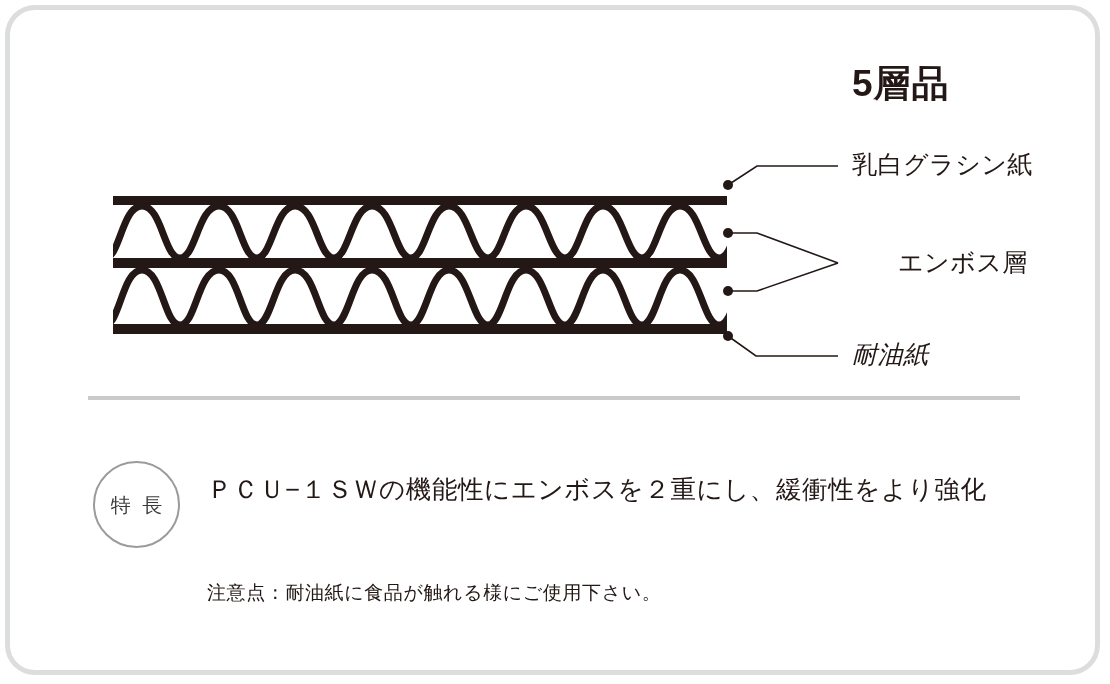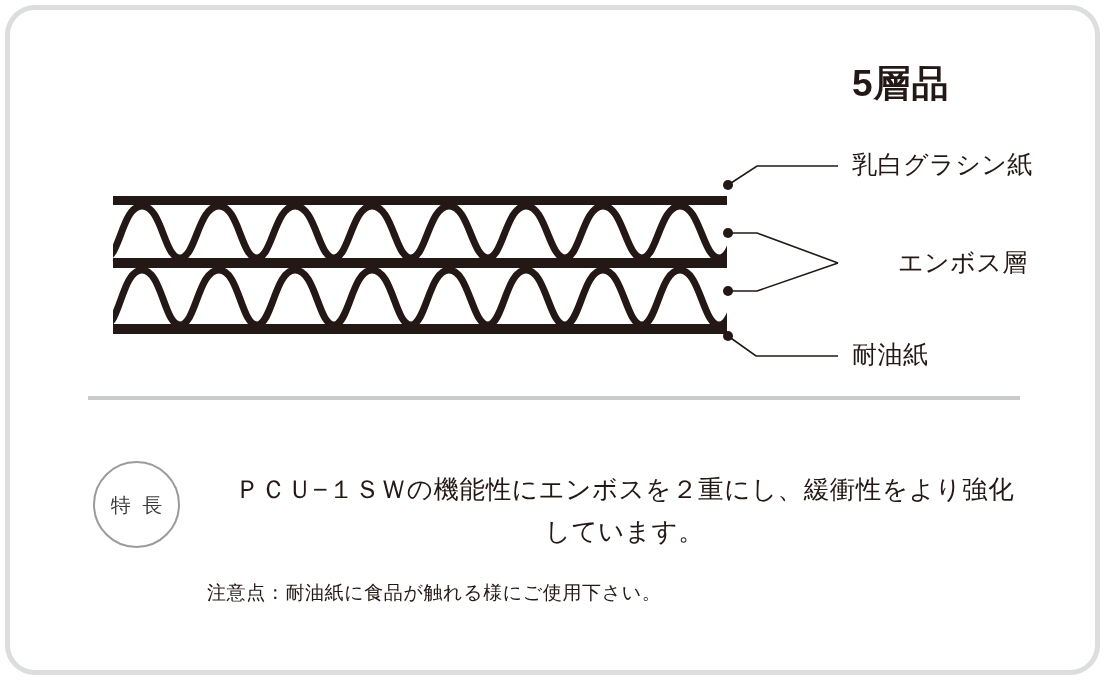--- a/index.html
+++ b/index.html
@@ -61,21 +61,21 @@
   .callout-label {
     position: absolute;
     font-size: 25px;
     color: #231815;
     white-space: nowrap;
     letter-spacing: 0.5px;
     line-height: 1;
   }
   .label-top    { left: 852px; top: 152px; }
   .label-mid    { left: 852px; top: 250px; margin-left: 46px; }
-  .label-bottom { left: 852px; top: 342px; }
+  .label-bottom { left: 852px; top: 342px; font-style: italic; }
 
   
   .divider {
     position: absolute;
     left: 88px;
     top: 396px;
     width: 932px;
     height: 4px;
     background: #c9cbca;
   }
@@ -108,21 +108,20 @@
     left: 207px;
     top: 468px;
     width: 835px;
   }
   .feature-line {
     font-size: 25.5px;
     color: #231815;
     line-height: 42px;
     letter-spacing: 0.6px;
     white-space: nowrap;
-    text-align: center;
   }
   .note-block {
     position: absolute;
     left: 207px;
     top: 575px;
     width: 835px;
   }
   .note-line {
     font-size: 19px;
     color: #231815;
@@ -222,20 +221,19 @@
   <div class="callout-label label-bottom">耐油紙</div>
 
   <div class="divider"></div>
 
   <div class="badge">
     <span class="badge-text">特 長</span>
   </div>
 
   <div class="feature-body">
     <div class="feature-line">ＰＣＵ−１ＳＷの機能性にエンボスを２重にし、緩衝性をより強化</div>
-    <div class="feature-line">しています。</div>
   </div>
 
   <div class="note-block">
     <div class="note-line">注意点：耐油紙に食品が触れる様にご使用下さい。</div>
   </div>
 
 </div>
 
 </body></html>

